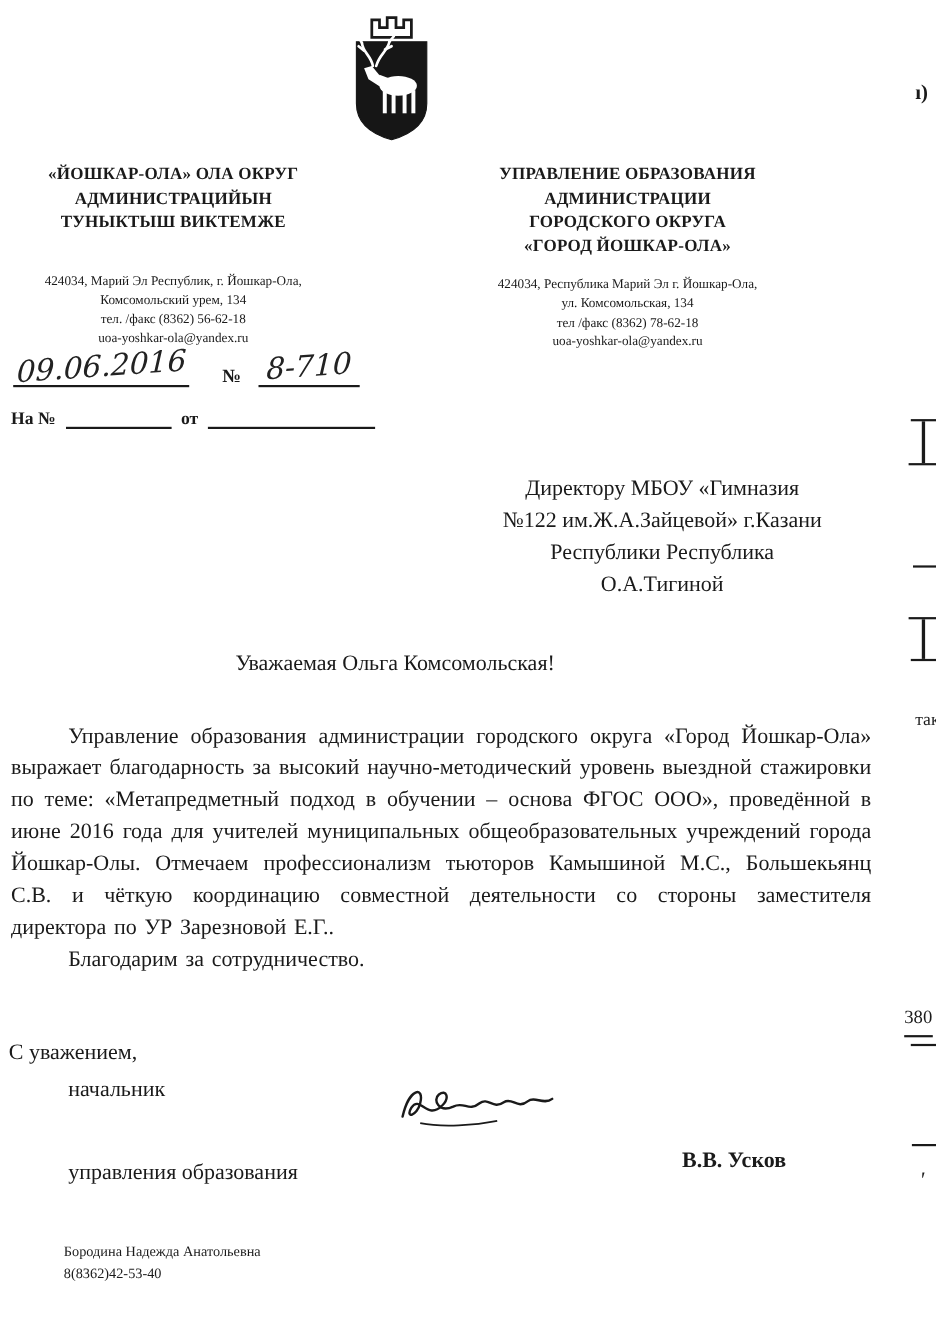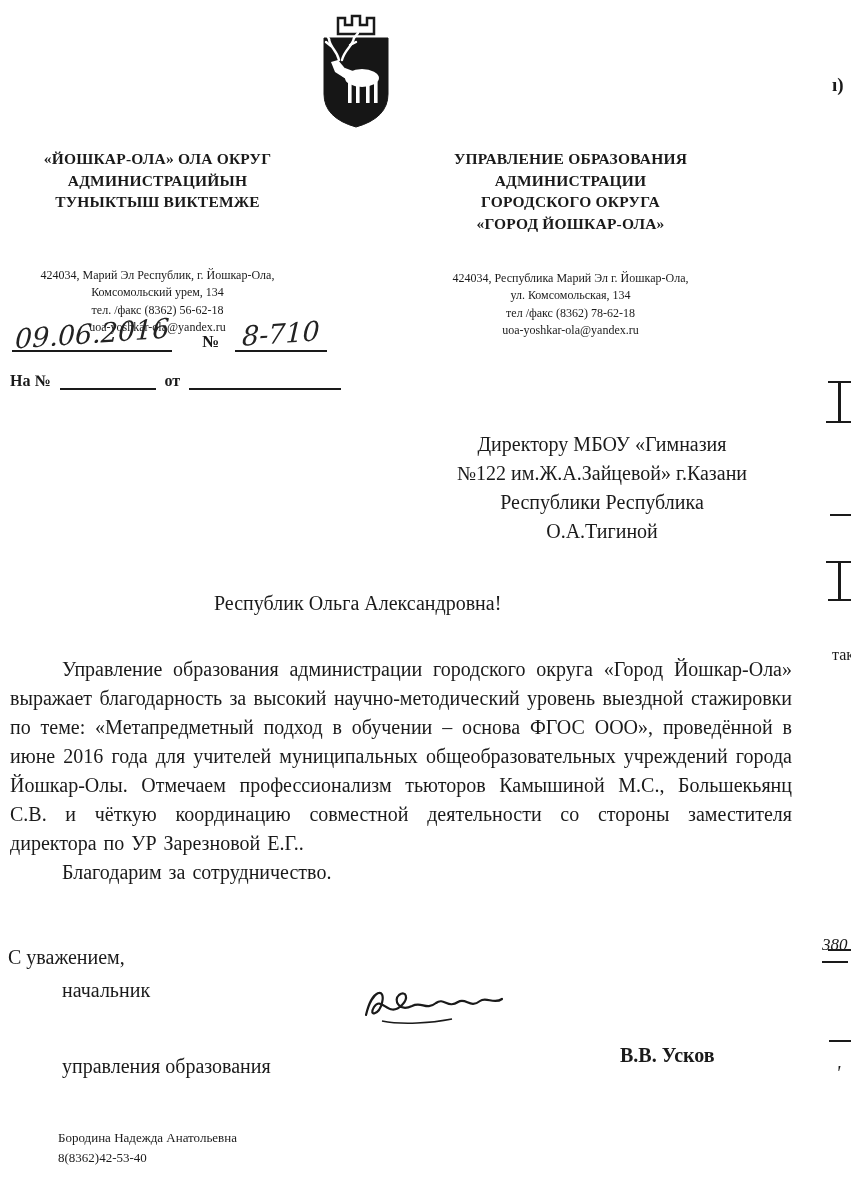--- a/index.html
+++ b/index.html
@@ -9,21 +9,21 @@
     background:#ffffff; color:#1a1a1a; overflow:hidden;
     font-family:"Liberation Serif","DejaVu Serif",serif;
   }
   
   .emblem { position:absolute; top:8px; left:318px; width:76px; height:122px; }
   
   .lh-title { position:absolute; top:148px; font-weight:bold; font-size:15.5px;
     line-height:1.4; text-align:center; letter-spacing:.2px; }
   .lh-title.left  { left:10px;  width:295px; }
   .lh-title.right { left:418px; width:305px; }
-  .lh-addr { position:absolute; font-size:12px; line-height:1.45; text-align:center;margin-top:20px; }
+  .lh-addr { position:absolute; font-size:12px; line-height:1.45; text-align:center; }
   .lh-addr.left  { top:247px; left:10px;  width:295px; }
   .lh-addr.right { top:250px; left:418px; width:305px; }
   
   .ref-row { position:absolute; top:318px; left:12px; white-space:nowrap; }
   .underline { display:inline-block; border-bottom:2px solid #1a1a1a; text-align:center; vertical-align:bottom; }
   .date-line { width:160px; height:34px; }
   .num-line  { width:92px; height:34px; margin-left:16px; }
   .no-sign { font-weight:bold; font-size:17px; margin-left:30px; vertical-align:bottom; }
   .handwriting { font-family:"DejaVu Serif",serif; font-style:italic; font-size:27px;
     display:inline-block; transform:rotate(-4deg) skewX(-6deg); color:#222; }
@@ -52,21 +52,21 @@
   .art-text { position:absolute; color:#1a1a1a; background:transparent; }
   .a-topright { top:74px; left:832px; font-size:19px; font-weight:bold; }
   .a-l1 { top:381px; left:828px; width:23px; height:2px; }
   .a-v1 { top:383px; left:838px; width:3px;  height:38px; }
   .a-l2 { top:421px; left:826px; width:25px; height:2px; }
   .a-l3 { top:514px; left:830px; width:21px; height:2px; }
   .a-l4 { top:561px; left:826px; width:25px; height:2px; }
   .a-v2 { top:563px; left:838px; width:3px;  height:36px; }
   .a-l5 { top:599px; left:828px; width:23px; height:2px; }
   .a-tak { top:646px; left:832px; font-size:16px; }
-  .a-380 { top:915px; left:822px; font-size:17px; font-style:italic; border-bottom:2px solid #1a1a1a; padding-bottom:6px;margin-top:20px; }
+  .a-380 { top:915px; left:822px; font-size:17px; border-bottom:2px solid #1a1a1a; padding-bottom:6px; }
   .a-l6 { top:949px;  left:828px; width:23px; height:2px; }
   .a-l7 { top:1040px; left:829px; width:22px; height:2px; }
   .a-tick { top:1062px; left:836px; font-size:20px; font-style:italic; }
 </style>
 </head>
 <body>
 
 <div class="page">
 
   <div class="emblem">
@@ -123,21 +123,21 @@
     <span>На №</span><span class="blank blank-sm"></span><span>от</span><span class="blank blank-lg"></span>
   </div>
 
   <div class="addressee">
     <div>Директору МБОУ «Гимназия</div>
     <div>№122 им.Ж.А.Зайцевой» г.Казани</div>
     <div>Республики Республика</div>
     <div>О.А.Тигиной</div>
   </div>
 
-  <div class="salutation">Республик Ольга Александровна!</div>
+  <div class="salutation">Уважаемая Ольга Комсомольская!</div>
 
   <div class="body-text">
     <p>Управление образования администрации городского округа «Город Йошкар-Ола» выражает благодарность за высокий научно-методический уровень выездной стажировки по теме: «Метапредметный подход в обучении – основа ФГОС ООО», проведённой  в июне 2016 года для учителей муниципальных общеобразовательных учреждений города Йошкар-Олы. Отмечаем профессионализм тьюторов Камышиной М.С., Большекьянц С.В. и чёткую координацию совместной деятельности со стороны заместителя директора по УР Зарезновой Е.Г..</p>
     <p>Благодарим за сотрудничество.</p>
   </div>
 
   <div class="respect">С уважением,</div>
   <div class="position1">начальник</div>
   <div class="position2">управления образования</div>
   <div class="autograph">

